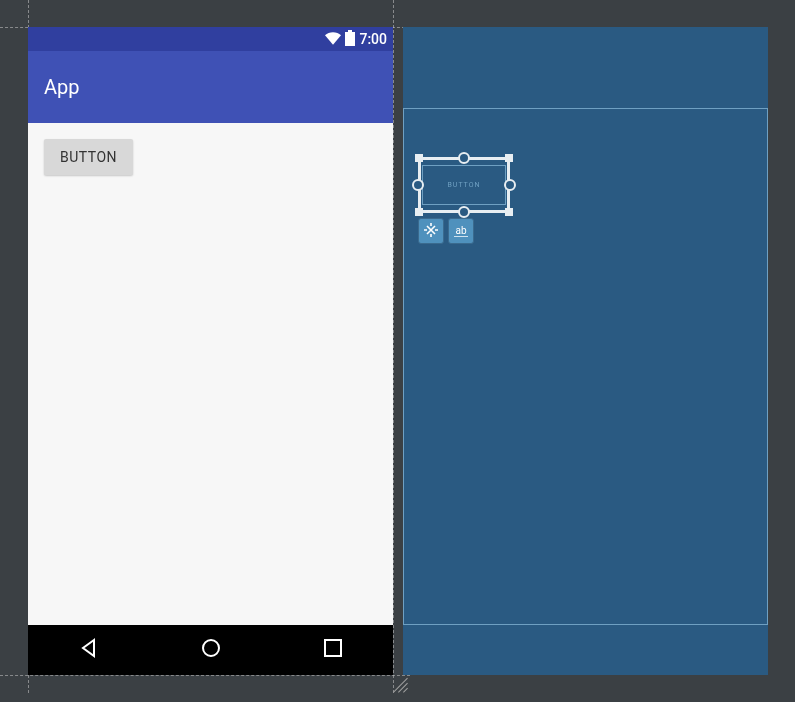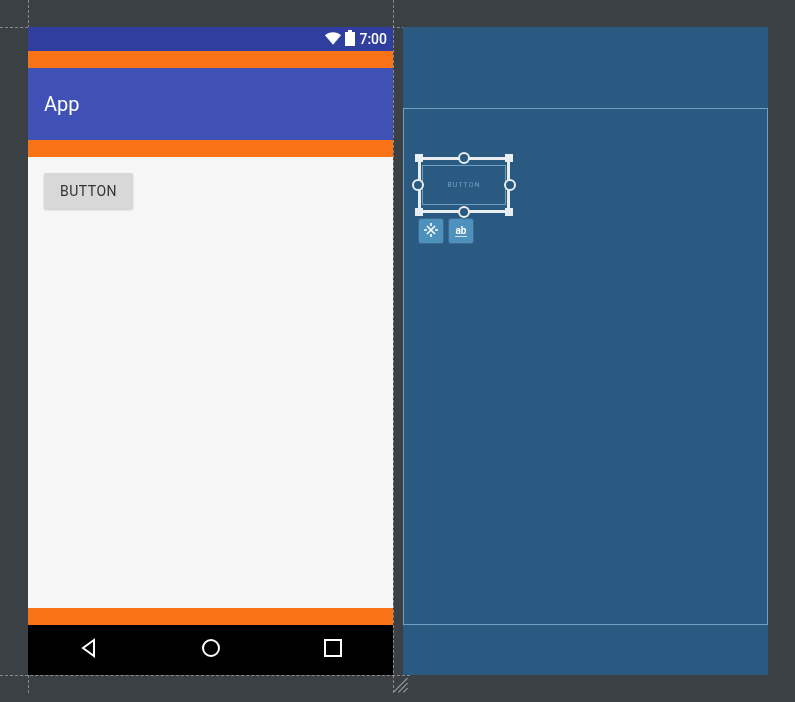--- a/index.html
+++ b/index.html
@@ -24,22 +24,22 @@
   .guide-v {
     top: 0; height: 693px;
     border-left: 1px dashed #c8c8c8;
     opacity: .55;
   }
   
   .phone-preview {
     position: absolute;
     left: 28px; top: 27px;
     width: 365px; height: 648px;
-    background: #f97316;
-    display: flex; flex-direction: column; gap: 17px;
+    background: #4d7c0f;
+    display: flex; flex-direction: column;
   }
   .status-bar {
     height: 24px;
     background: #303f9f;
     display: flex;
     align-items: center;
     justify-content: flex-end;
     padding: 0 6px;
     gap: 4px;
     color: #fff;
@@ -129,21 +129,21 @@
     position: absolute;
     width: 26px; height: 26px;
     background: #4f91bd;
     border: 1px solid #3a6a8e;
     border-radius: 3px;
     display: flex;
     align-items: center;
     justify-content: center;
     color: #fff;
     font-size: 10px;
-    font-weight: bold;
+    font-weight: normal;
   }
   
   .grip {
     position: absolute;
     left: 393px; top: 678px;
     width: 16px; height: 16px;
   }
   .grip span {
     position: absolute;
     background: #a0a0a0;

